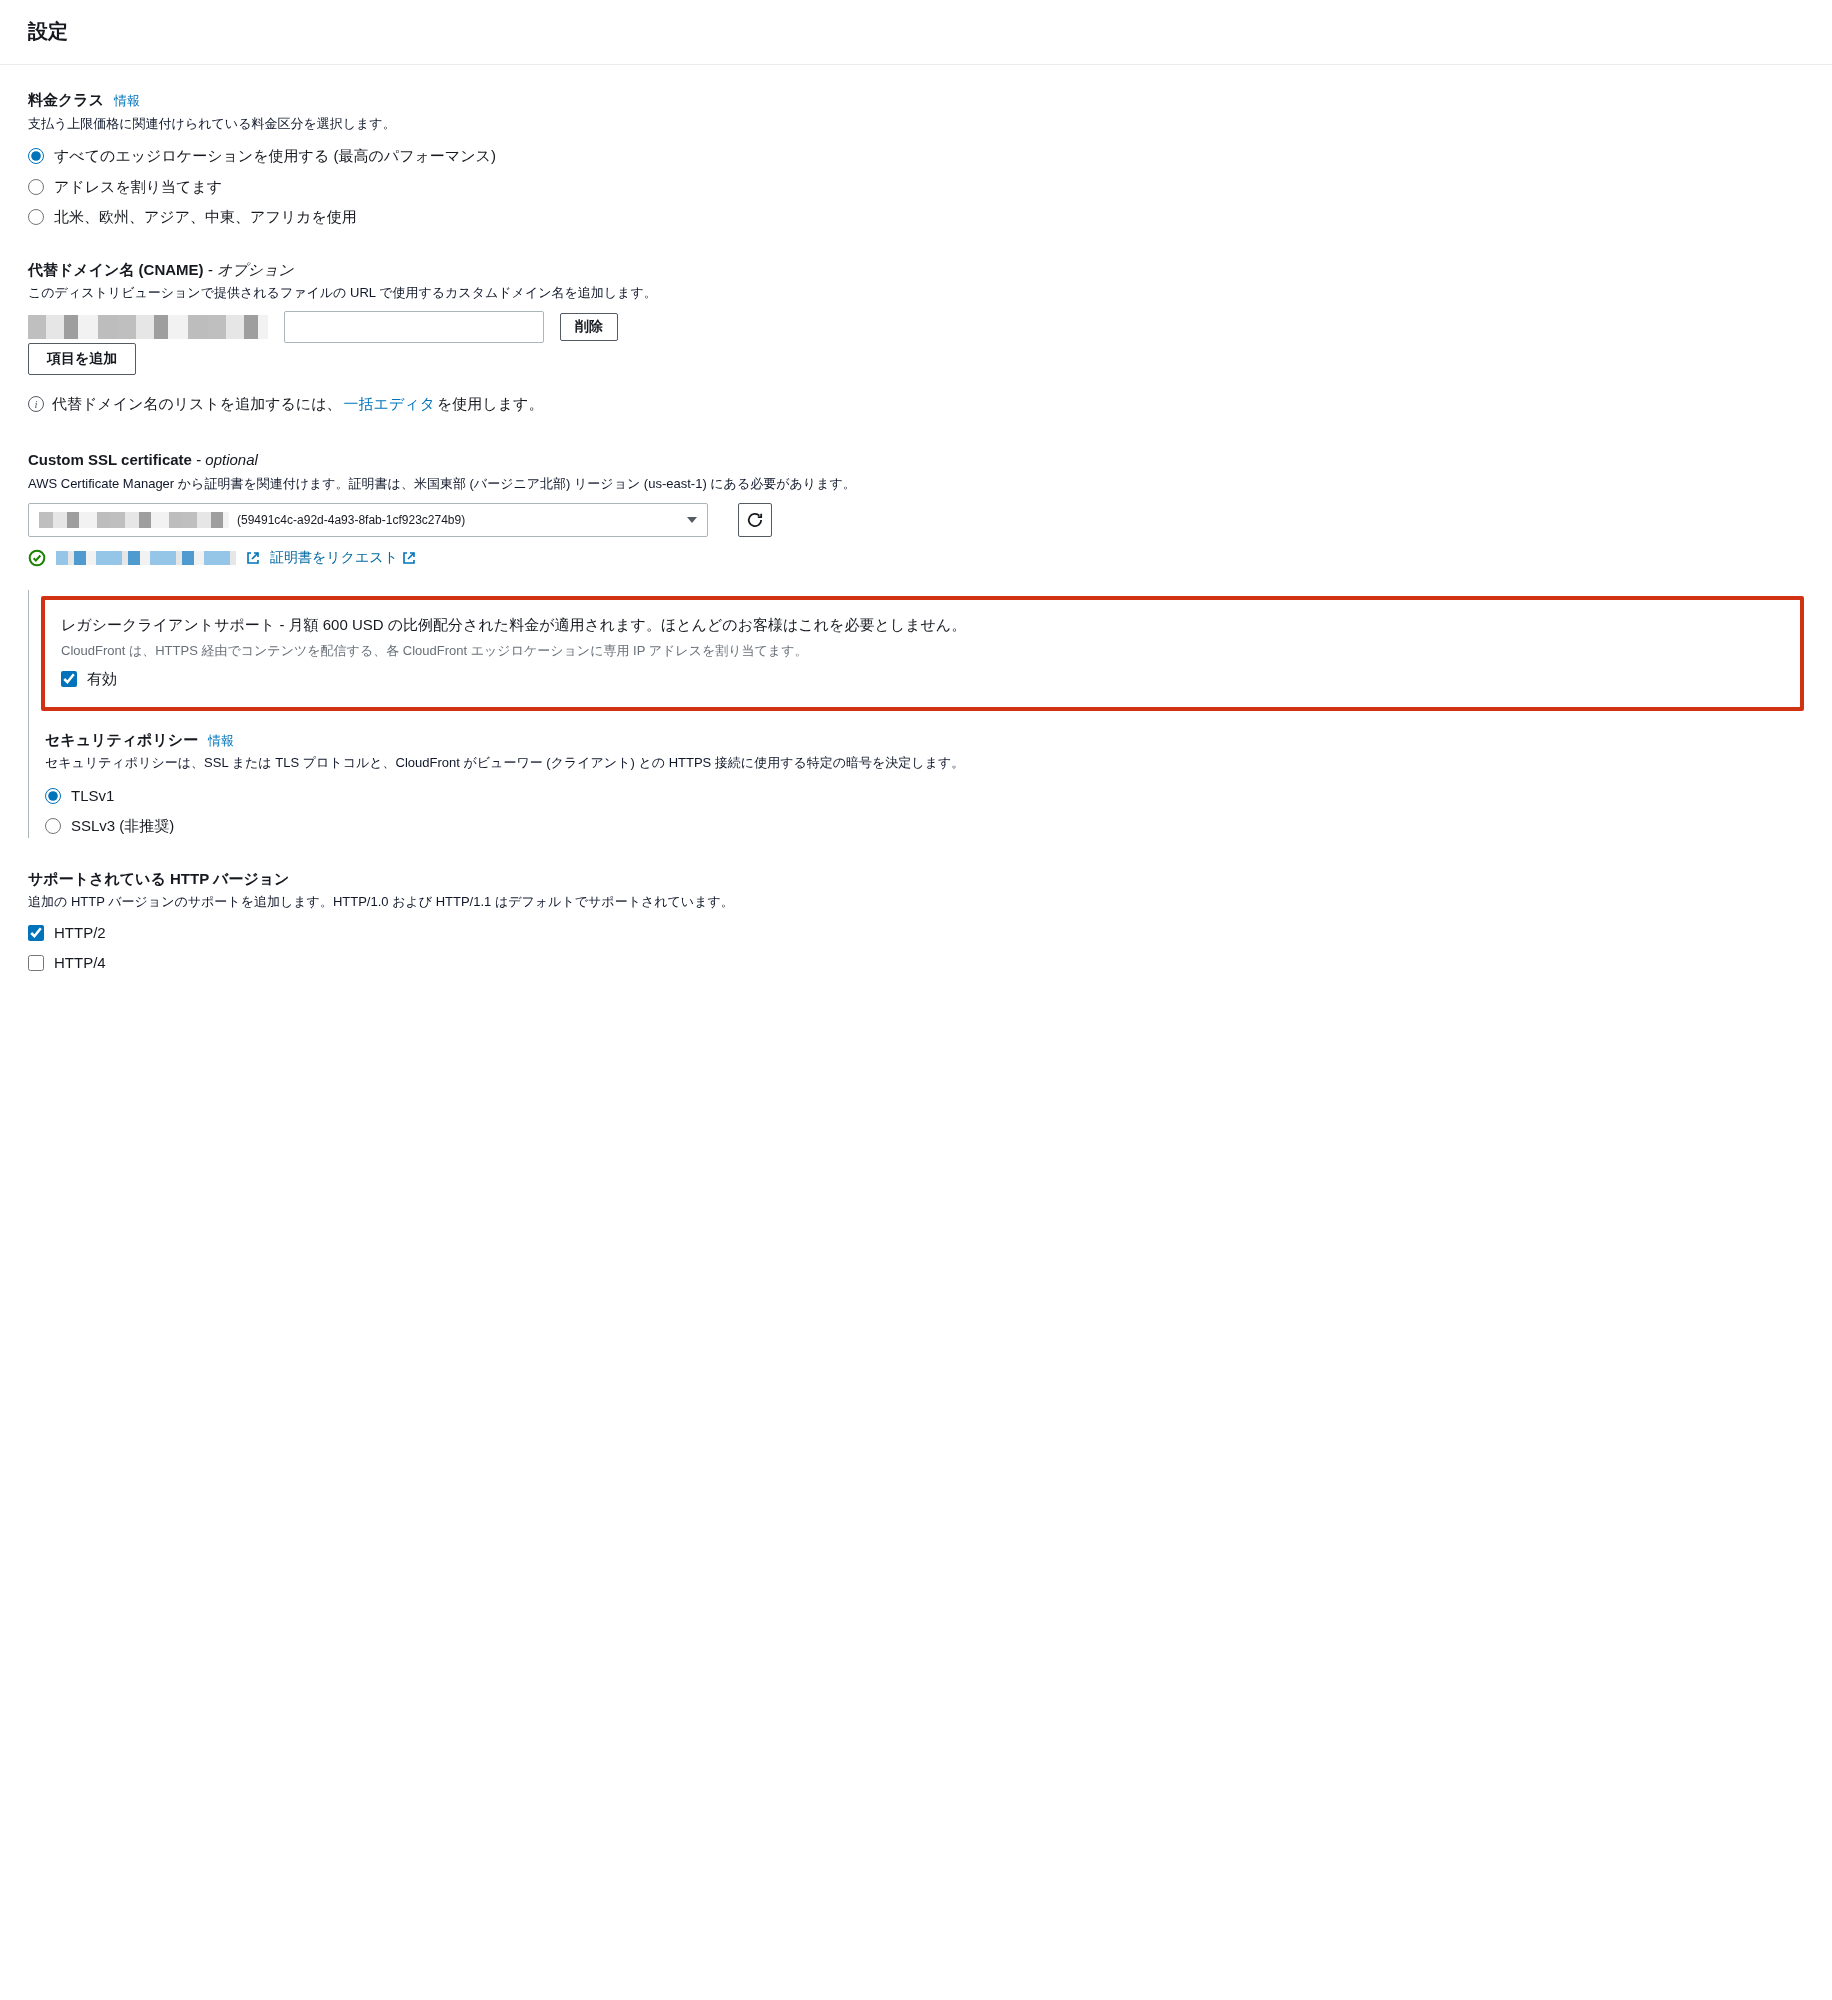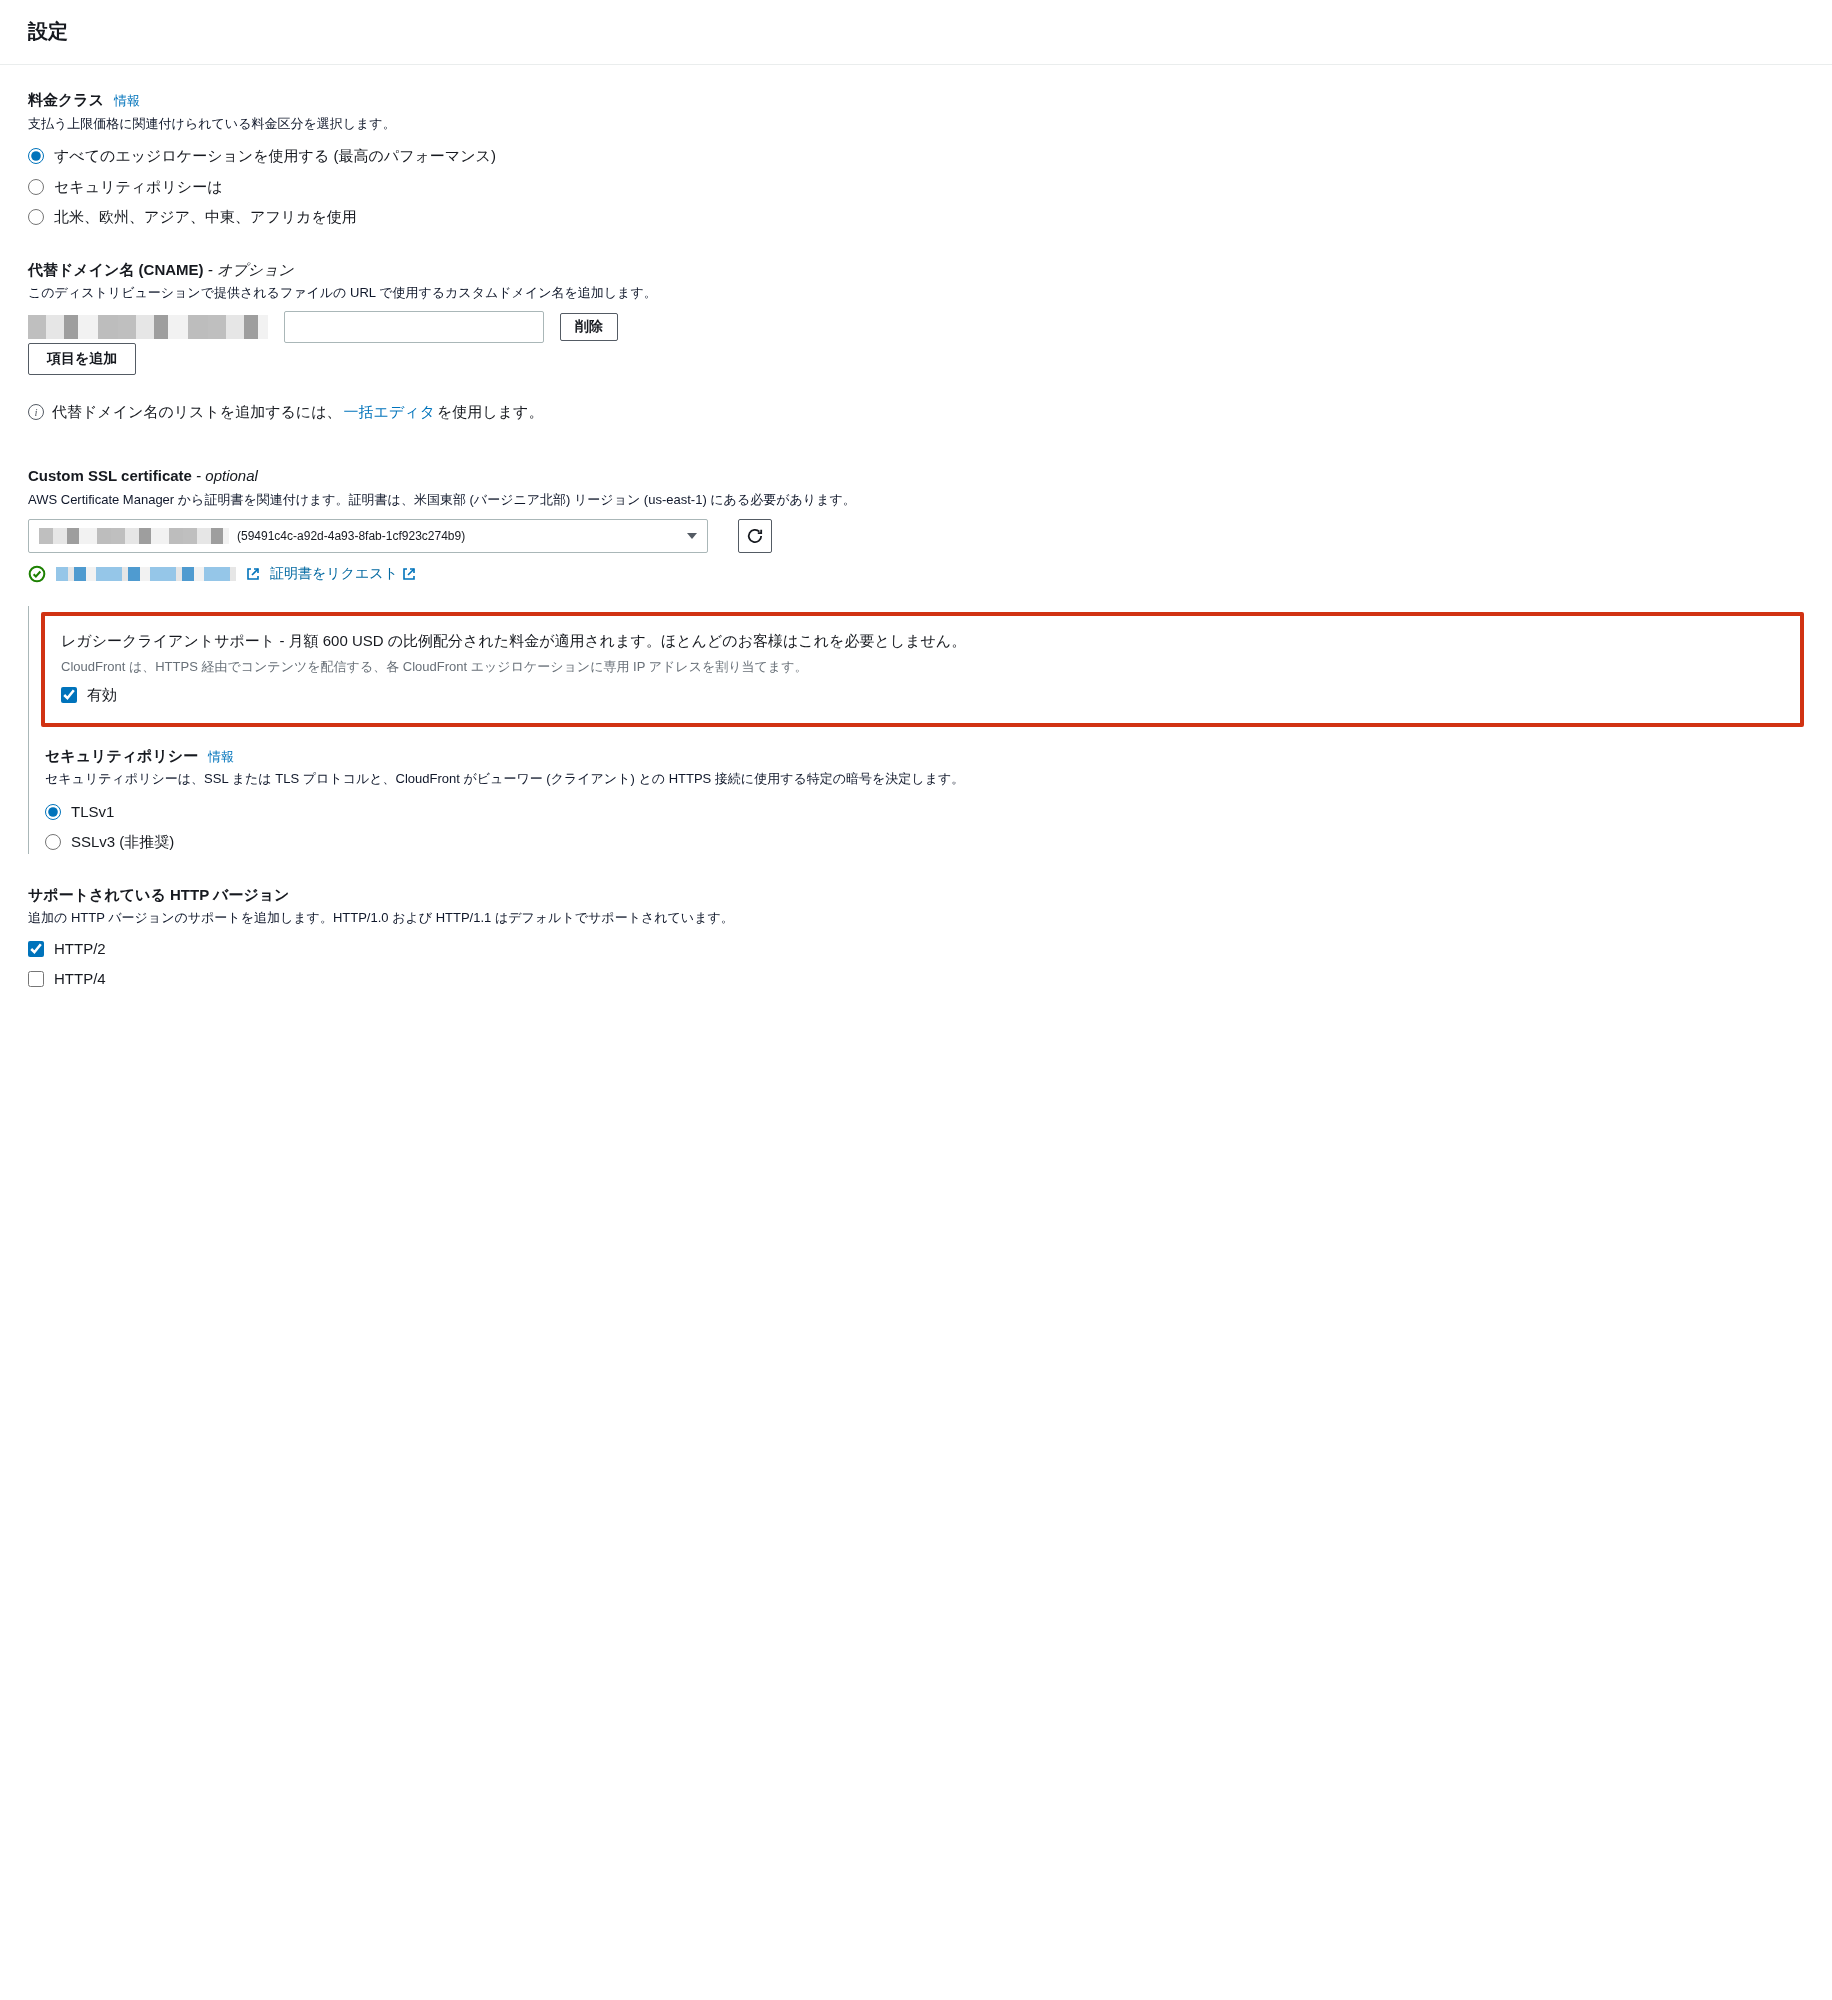--- a/index.html
+++ b/index.html
@@ -209,21 +209,21 @@
     <span class="section-title">料金クラス</span>
     <span class="info-link">情報</span>
     <div class="section-desc">支払う上限価格に関連付けられている料金区分を選択します。</div>
     <div class="radio-group">
       <label class="radio-row">
         <input type="radio" name="price" checked="" style="">
         <span>すべてのエッジロケーションを使用する (最高のパフォーマンス)</span>
       </label>
       <label class="radio-row">
         <input type="radio" name="price" style="">
-        <span>セキュリティポリシーは</span>
+        <span>アドレスを割り当てます</span>
       </label>
       <label class="radio-row">
         <input type="radio" name="price" style="">
         <span>北米、欧州、アジア、中東、アフリカを使用</span>
       </label>
     </div>
   </div>
 
   <div class="section-gap">
     <span class="section-title">代替ドメイン名 (CNAME)</span><span class="section-title italic-opt"> - オプション</span>
@@ -235,21 +235,21 @@
       <button class="btn btn-sm">削除</button>
     </div>
 
     <div class="add-btn-row">
       <button class="btn">項目を追加</button>
     </div>
 
     <div class="info-inline">
       <span class="icon-info">i</span>
       <span>代替ドメイン名のリストを追加するには、</span>
-      <span class="blue-link" style="margin:12px 2px;">一括エディタ</span>
+      <span class="blue-link" style="margin:4px 2px;">一括エディタ</span>
       <span> を使用します。</span>
     </div>
   </div>
 
   <div class="section-gap">
     <span class="section-title">Custom SSL certificate</span><span class="section-title italic-opt"> - optional</span>
     <div class="section-desc">AWS Certificate Manager から証明書を関連付けます。証明書は、米国東部 (バージニア北部) リージョン (us-east-1) にある必要があります。</div>
 
     <div class="row-inline" style="margin-top:10px;">
       <div class="select-box">

